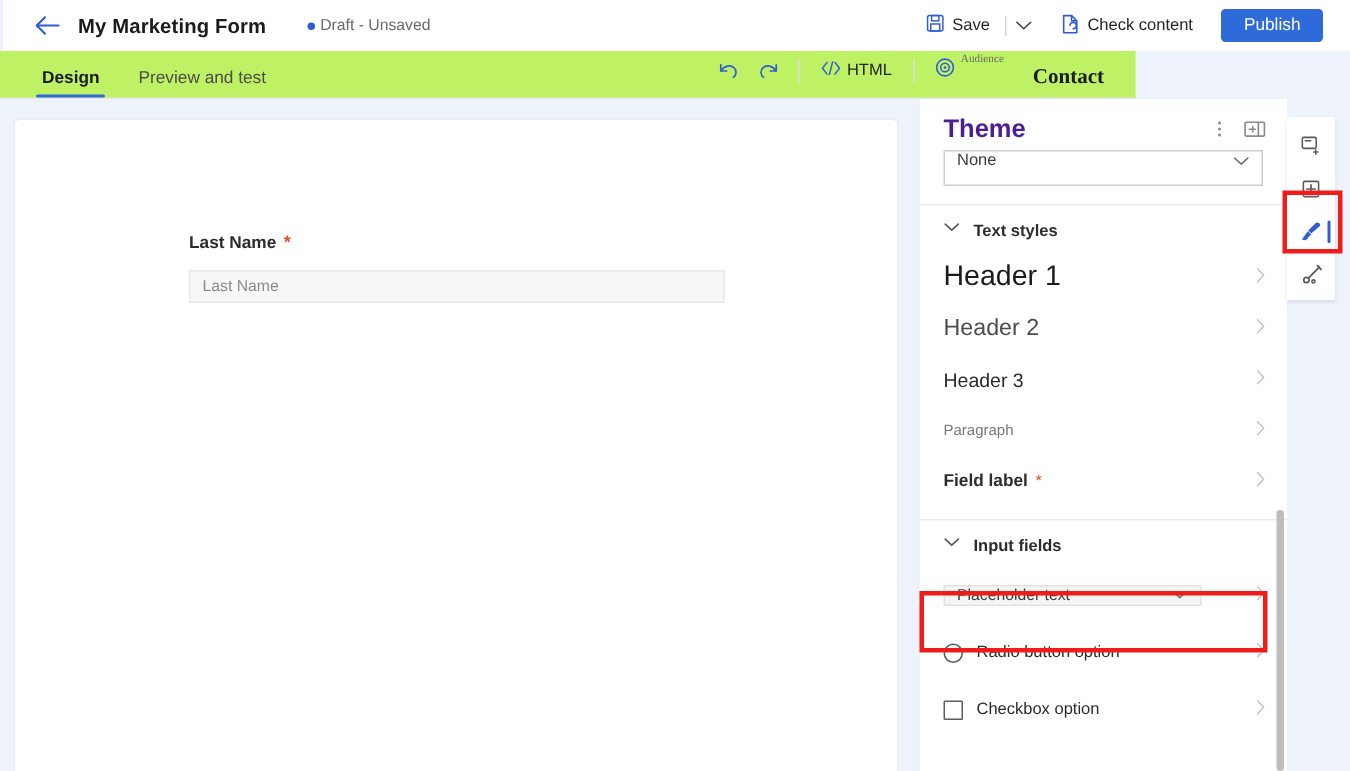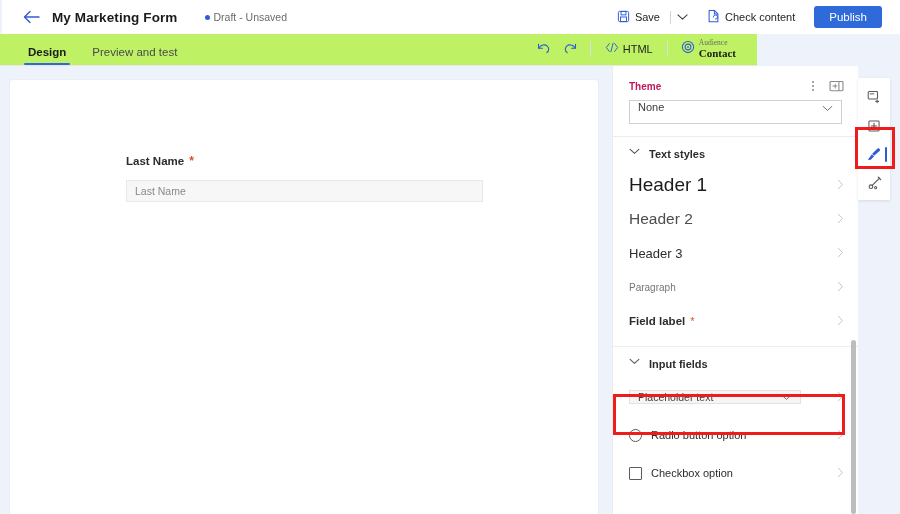--- a/index.html
+++ b/index.html
@@ -82,21 +82,21 @@
   .html-btn {
     display: flex; align-items: center; gap: 4px; font-size: 11px;
     color: #242424; padding: 3px 6px; cursor: pointer; border-radius: 3px;
   }
   .audience-btn {
     display: flex; align-items: center; gap: 4px; cursor: pointer;
     padding: 2px 5px; border-radius: 3px;
   }
   .audience-lines { display: flex; flex-direction: column; line-height: 1.1; font-family: Liberation Serif, serif; }
   .audience-l1 { font-size: 7.5px; color: #6b6b6b; }
-  .audience-l2 { font-size: 11px; color: #1b1b1b; font-weight: bold; }
+  .audience-l2 { font-size: 14px; color: #1b1b1b; font-weight: bold; margin-left: 48px; }
 
   
   .canvas-area {
     position: absolute; left: 0; top: 66px; width: 612px; height: 448px;
     background: #eef2fa; padding: 14px 0 0 10px;
   }
   .form-card {
     width: 588px; height: 440px; background: #ffffff;
     border-radius: 3px; box-shadow: 0 0 0 1px #e9edf5;
     padding: 74px 0 0 116px;
@@ -117,21 +117,21 @@
   
   .panel {
     position: absolute; left: 612px; top: 66px; width: 246px; height: 448px;
     background: #ffffff; border-left: 1px solid #ececec;
     overflow: hidden;
   }
   .panel-head {
     height: 40px; display: flex; align-items: center;
     padding: 0 14px 0 16px;
   }
-  .panel-title { font-size: 10px; font-weight: bold; color: #be185d; }
+  .panel-title { font-size: 17px; font-weight: bold; color: #4c1d95; }
   .panel-head-actions {
     margin-left: auto; display: flex; align-items: center; gap: 12px;
   }
   .dots-v {
     display: flex; flex-direction: column; gap: 2px; cursor: pointer;
     padding: 3px;
   }
   .dots-v i { width: 2px; height: 2px; background: #8a8a8a; border-radius: 50%; display: block; }
   .panel-icon { color: #8a8a8a; cursor: pointer; display: flex; }
 

